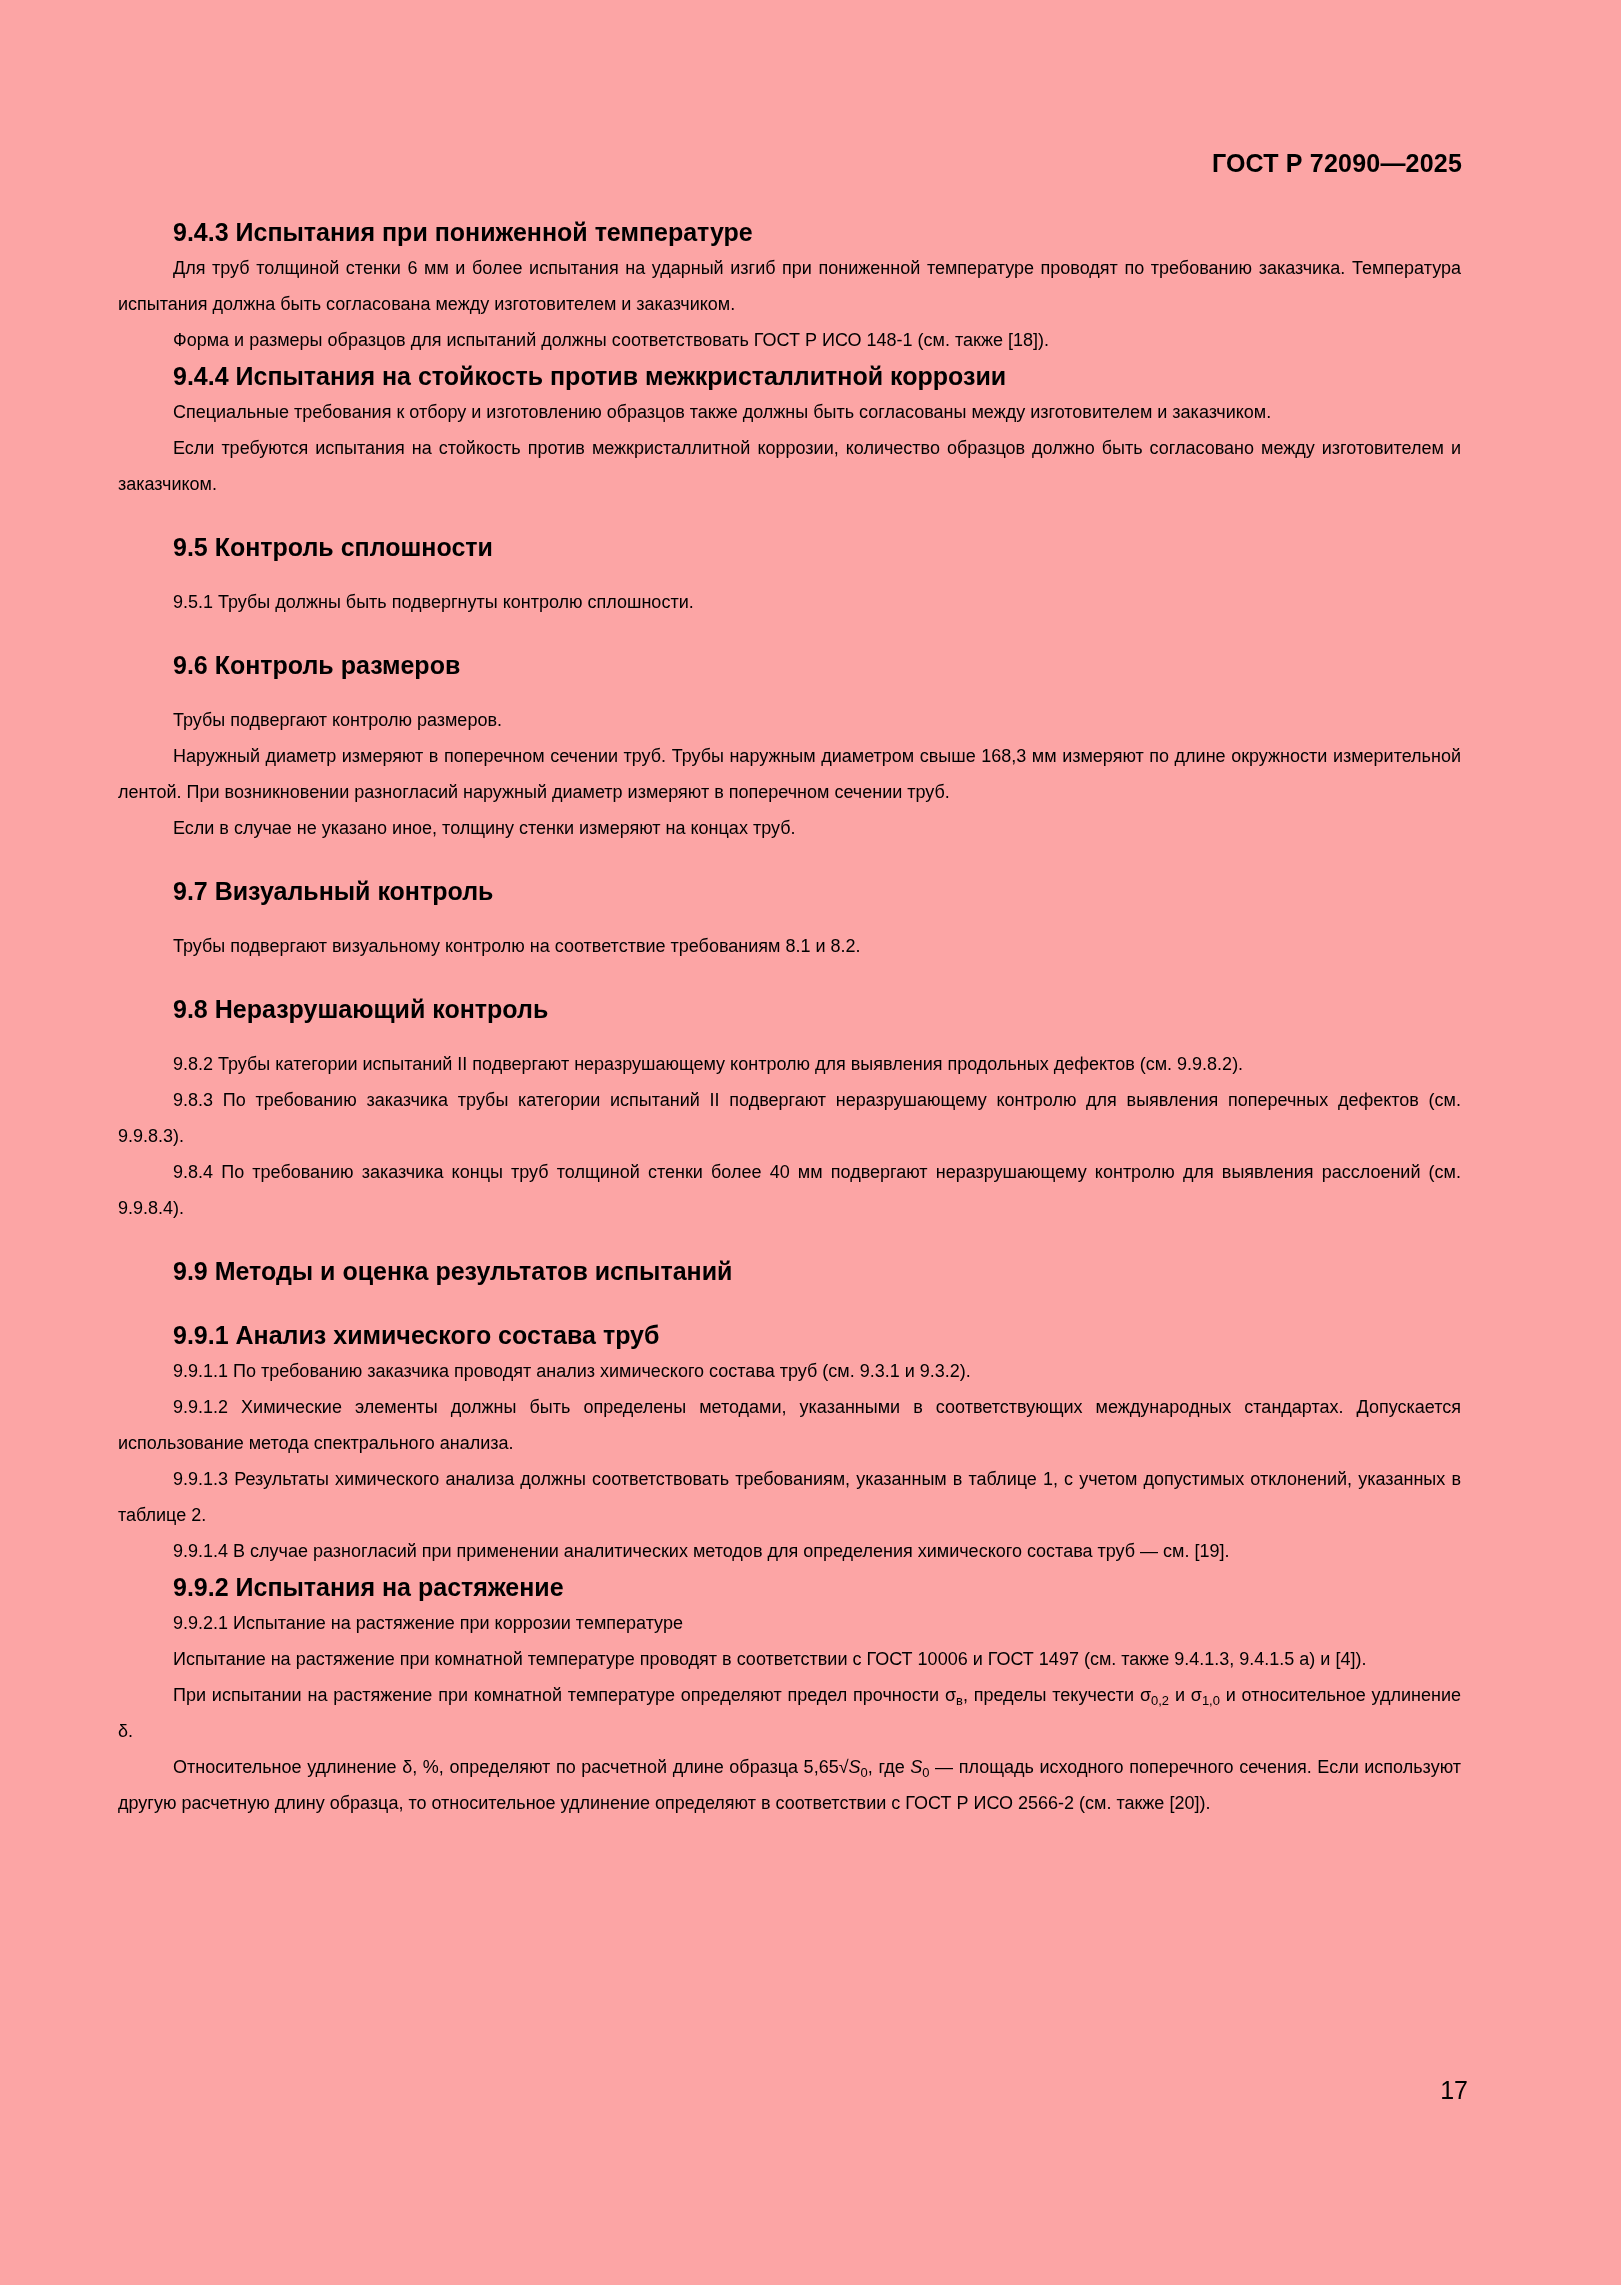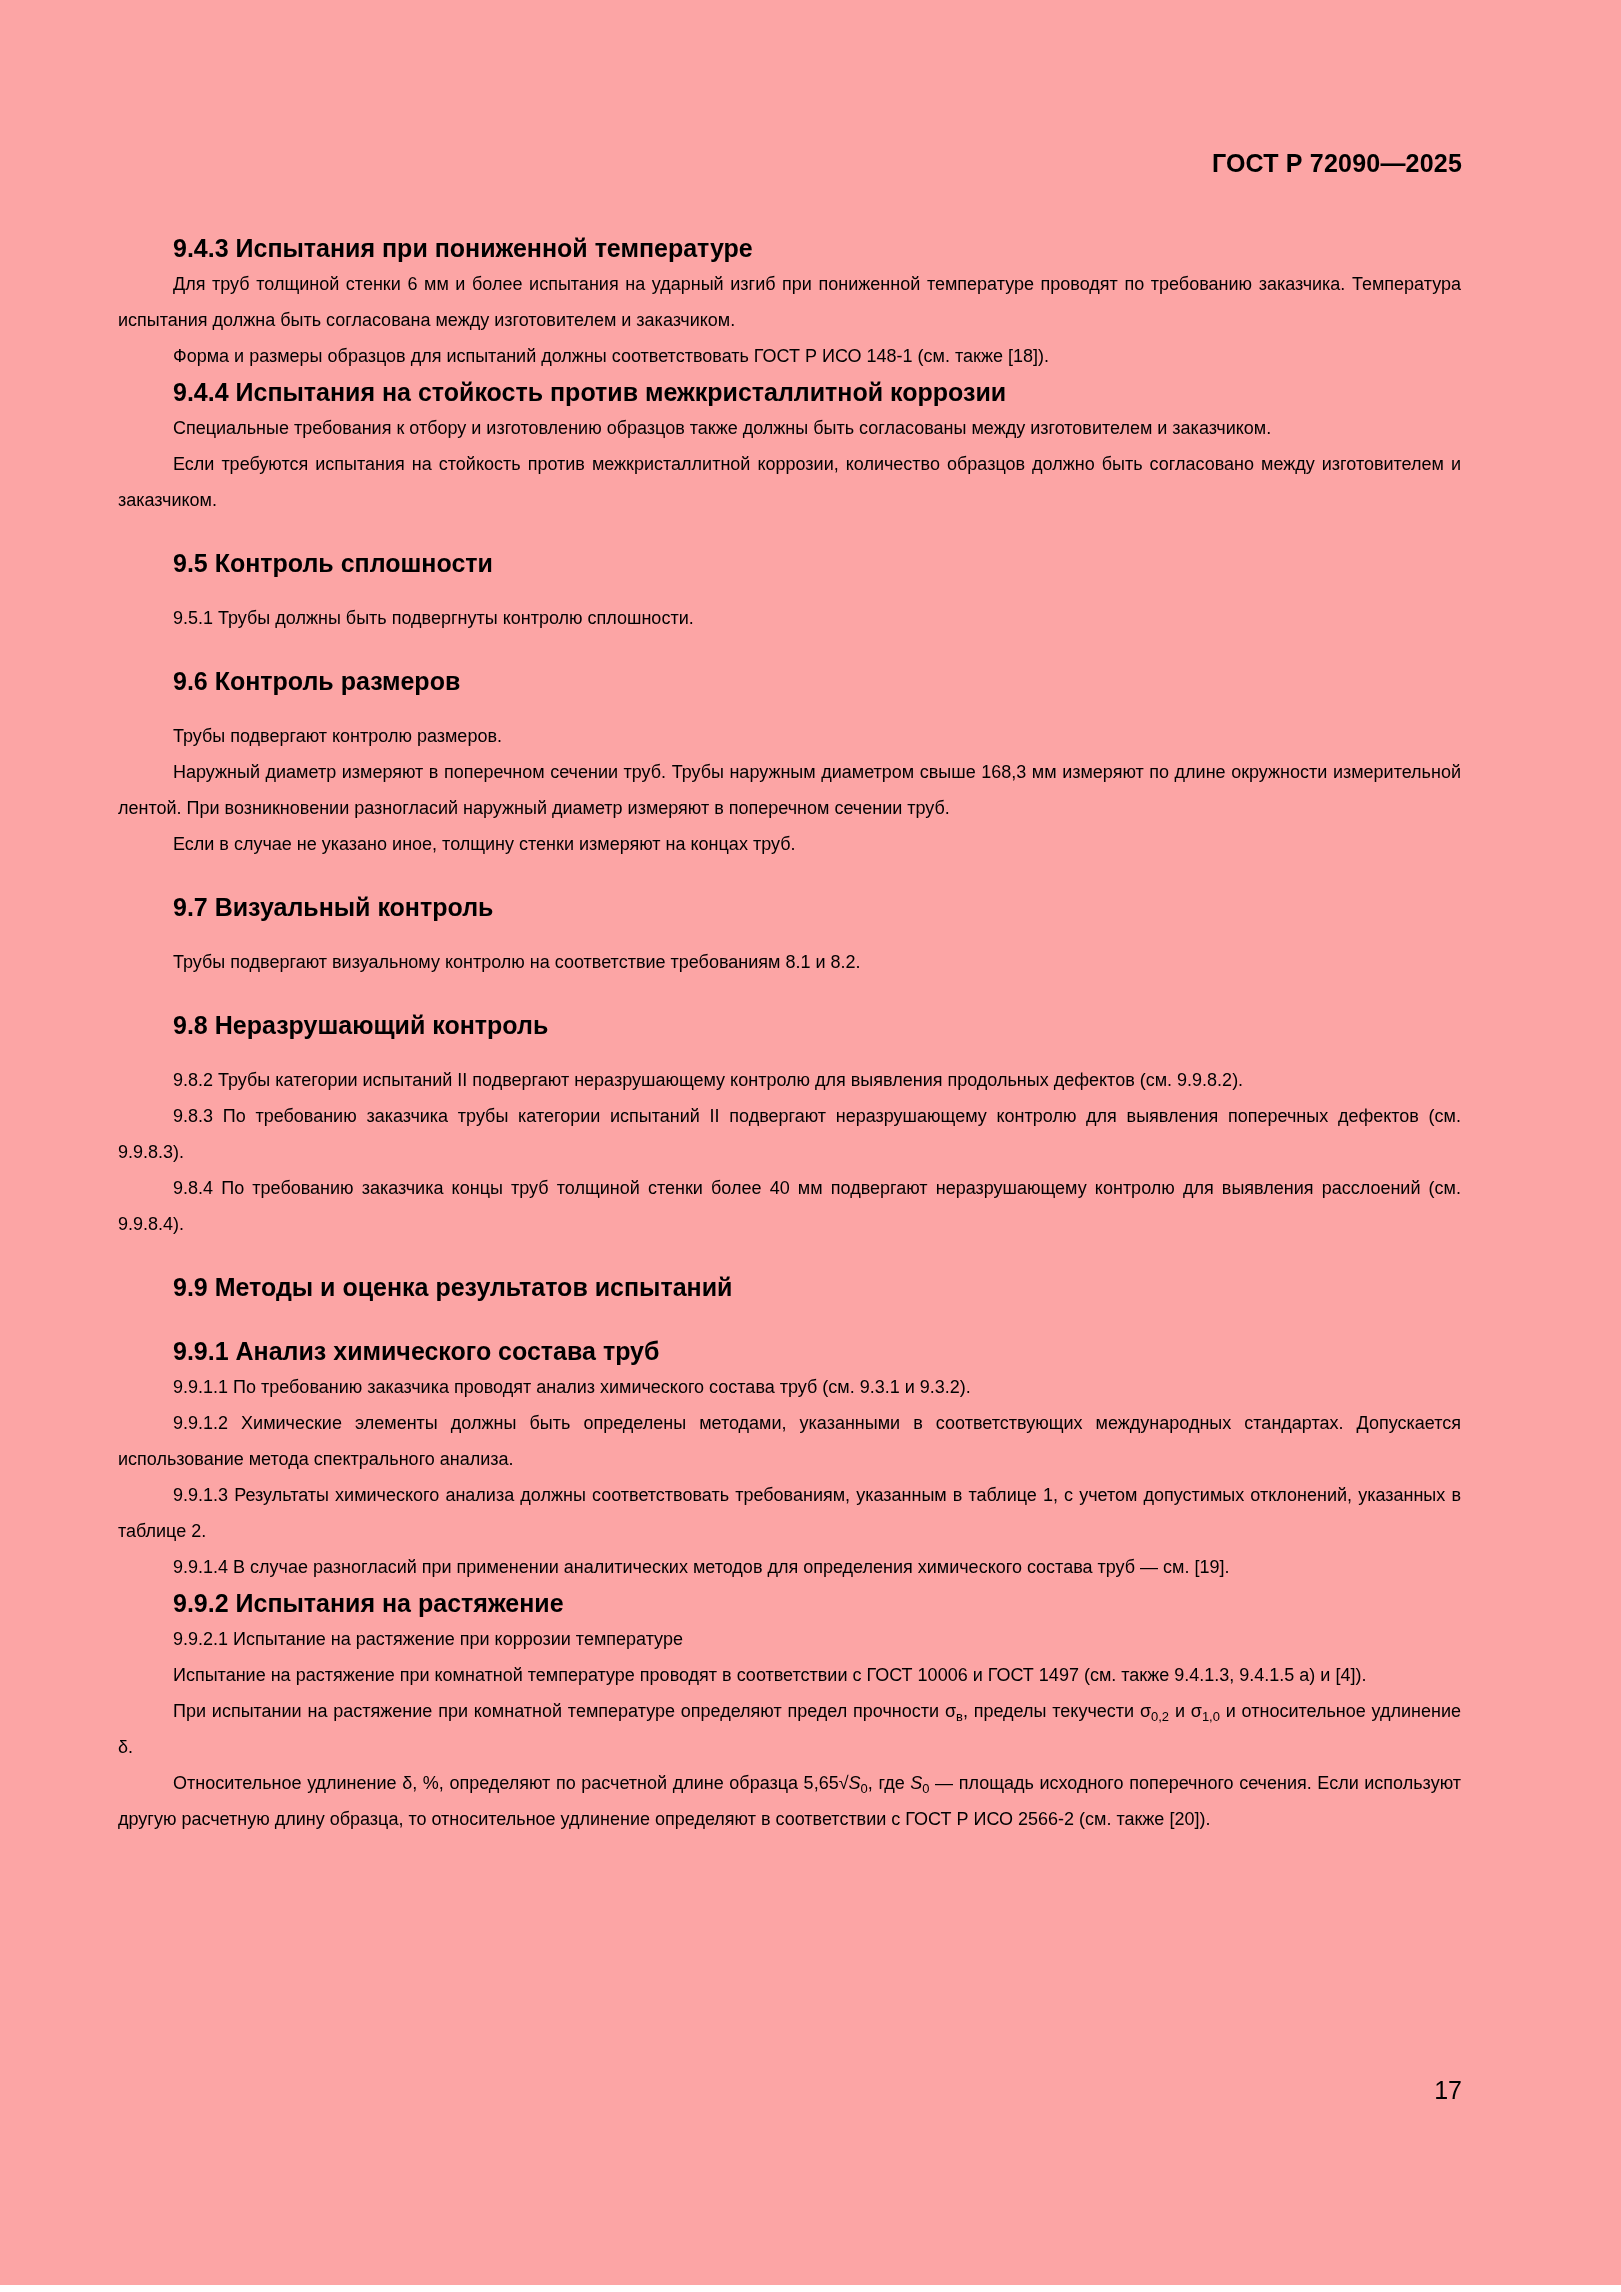--- a/index.html
+++ b/index.html
@@ -27,21 +27,21 @@
     right: 159px;
     font-size: 25px;
     font-weight: bold;
     letter-spacing: 0.2px;
     white-space: nowrap;
   }
   
   .content {
     position: absolute;
     left: 118px;
-    top: 230px;
+    top: 214px;
     width: 1343px;
   }
   p {
     margin: 0;
     font-size: 18px;
     line-height: 36px;
     text-align: justify;
     text-justify: inter-word;
     hyphens: manual;
   }
@@ -61,21 +61,21 @@
   sub {
     font-size: 0.72em;
     vertical-align: -0.28em;
     line-height: 0;
   }
   .radic { font-size: 1.0em; }
   .ital { font-style: italic; }
   
   .page-number {
     position: absolute;
-    right: 159px;
+    right: 153px;
     top: 2076px;
     font-size: 25px;
     font-weight: normal;
   }
 </style>
 </head>
 <body>
 
 <div class="page">
 

